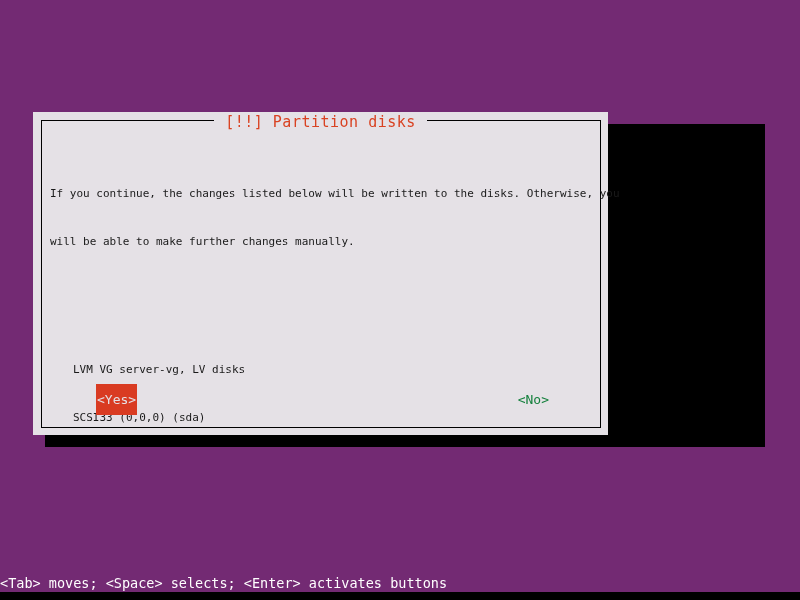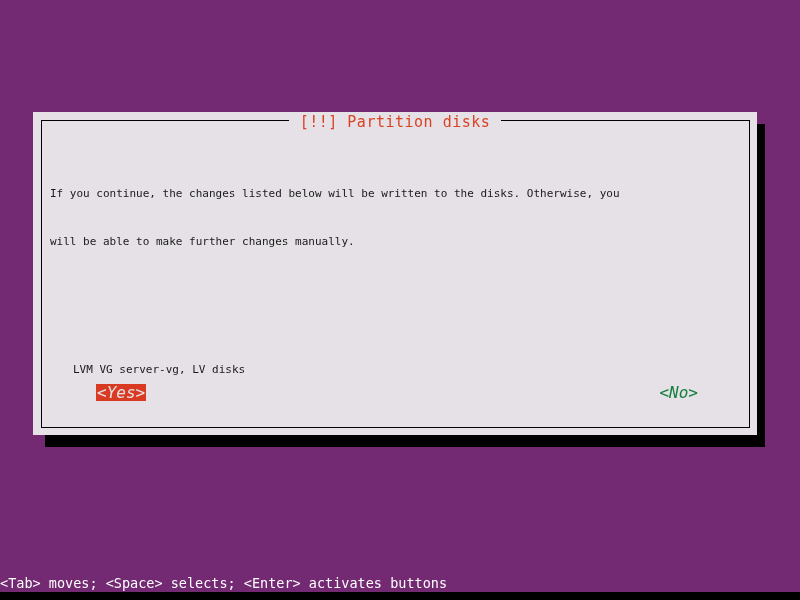--- a/index.html
+++ b/index.html
@@ -21,21 +21,21 @@
     left: 45px;
     top: 124px;
     width: 720px;
     height: 323px;
     background: #000000;
   }
   #dialog {
     position: absolute;
     left: 33px;
     top: 112px;
-    width: 724px;
+    width: 575px;
     height: 323px;
     background: #e5e1e6;
     box-sizing: border-box;
   }
   #dialog-inner-border {
     position: absolute;
     left: 8px;
     top: 8px;
     right: 7px;
     bottom: 7px;
@@ -91,25 +91,24 @@
   
   #button-row {
     position: absolute;
     left: 17px;
     right: 14px;
     top: 272px;
     height: 18px;
   }
   .btn {
     position: absolute;
-    font-size: 16px;
+    font-size: 13px;
     line-height: 17px;
     white-space: pre;
-    padding: 0 1px;
-    font-style: italic;
+    padding: 7px 1px;
   }
   .btn.selected {
     background: #d93b22;
     color: #e5e1e6;
   }
   .btn.unselected {
     background: transparent;
     color: #15803d;
   }
   #yes-button { left: 46px; top: 0; }
@@ -152,20 +151,21 @@
   </div>
 
   <div id="dialog-body">
 
     <div class="para">If you continue, the changes listed below will be written to the disks. Otherwise, you</div>
     <div class="para">will be able to make further changes manually.</div>
 
     <div class="blank-line"></div>
 
     <div class="para indented">LVM VG server-vg, LV disks</div>
+    <div class="para indented">SCSI33 (0,0,0) (sda)</div>
 
     <div class="blank-line"></div>
 
     
     
     
     
 
     
 

